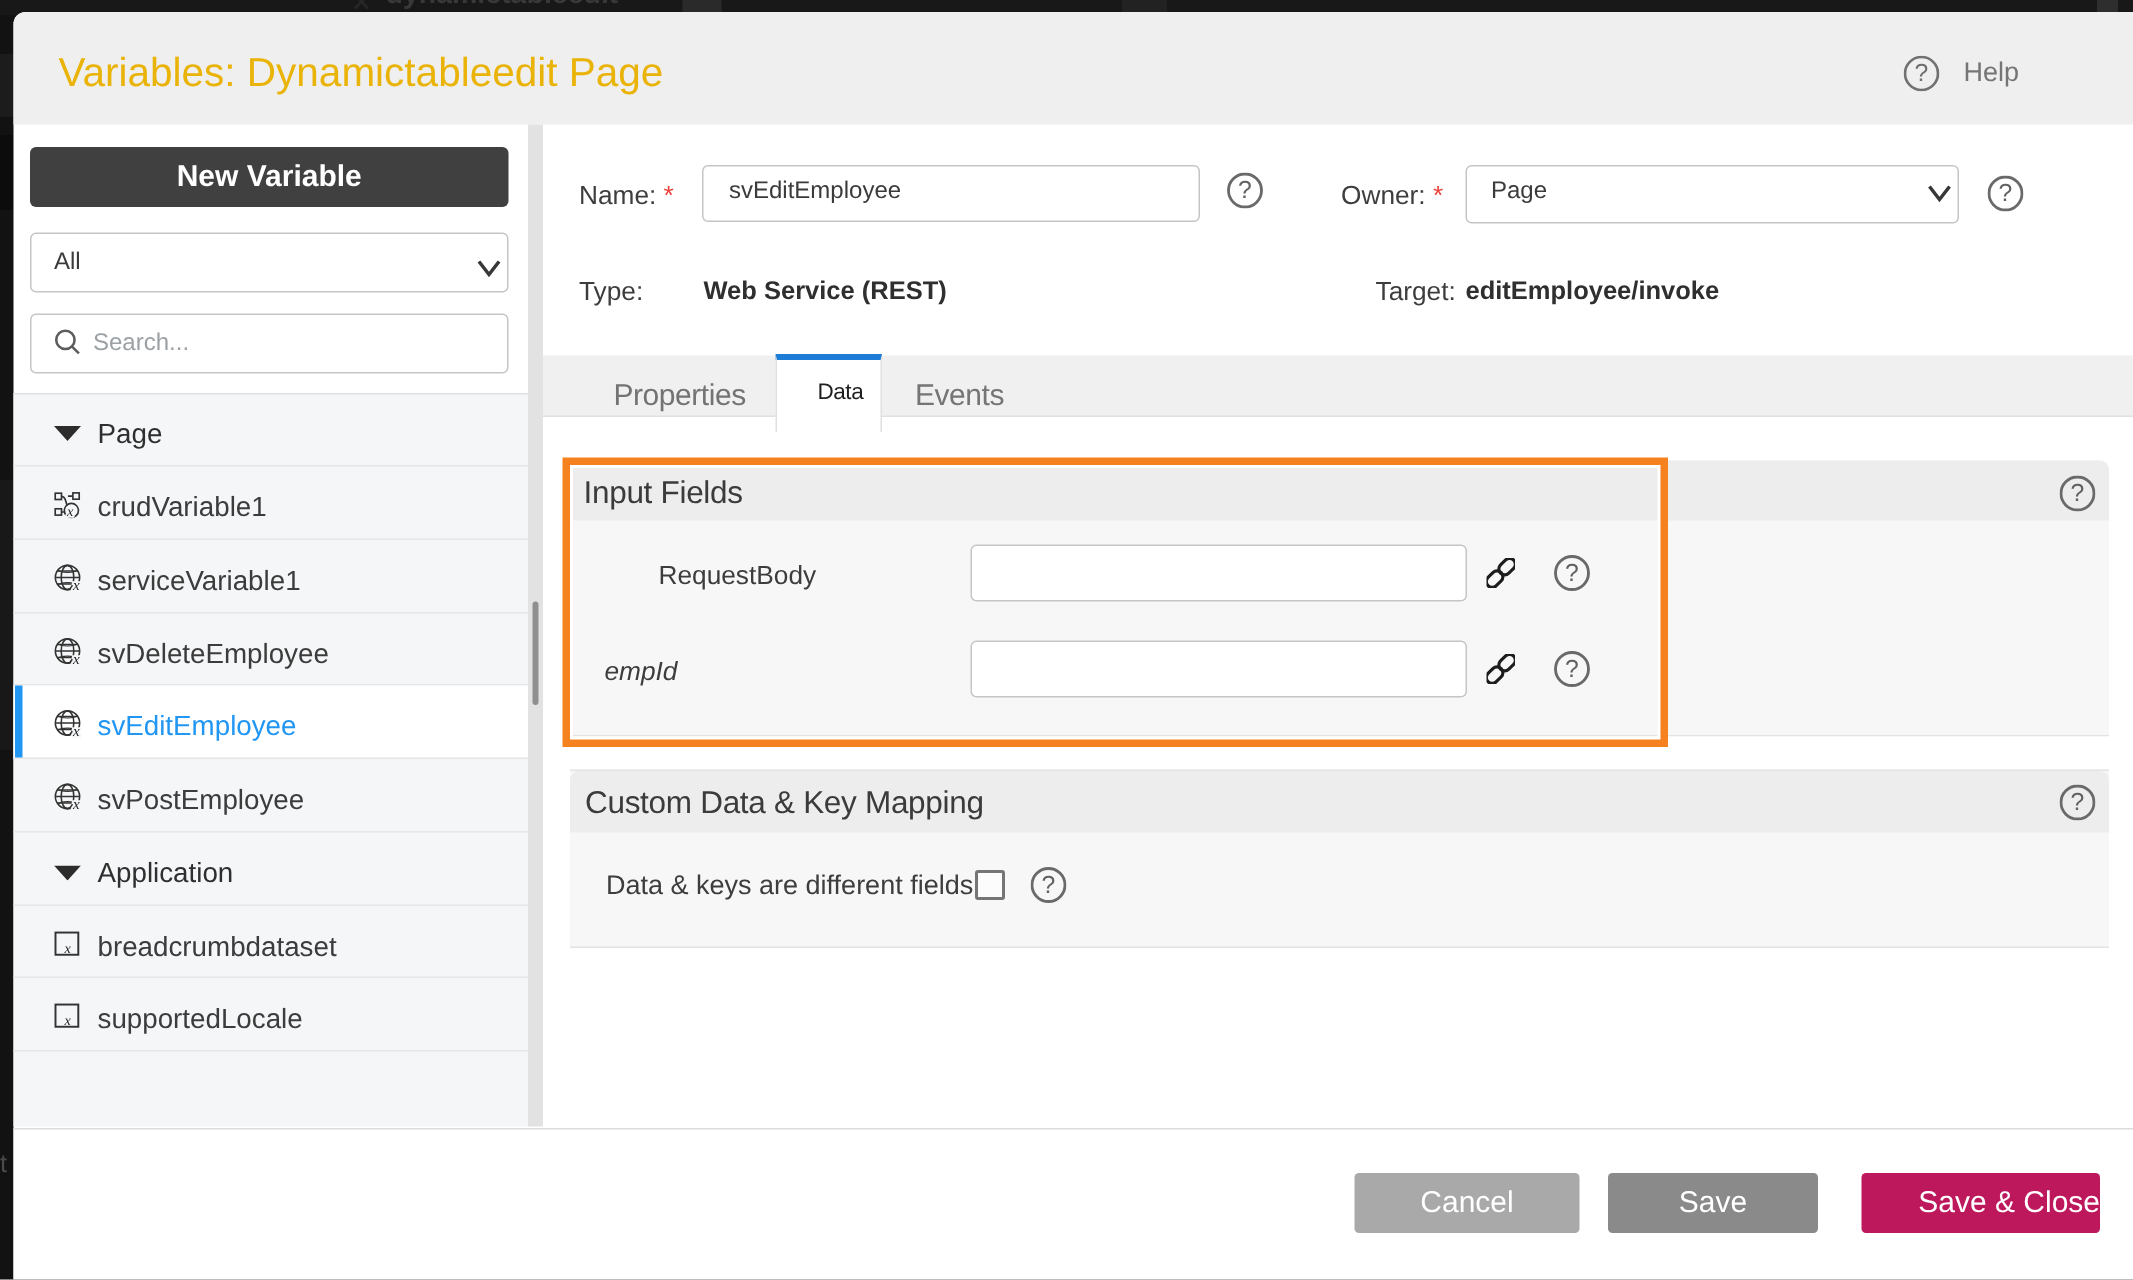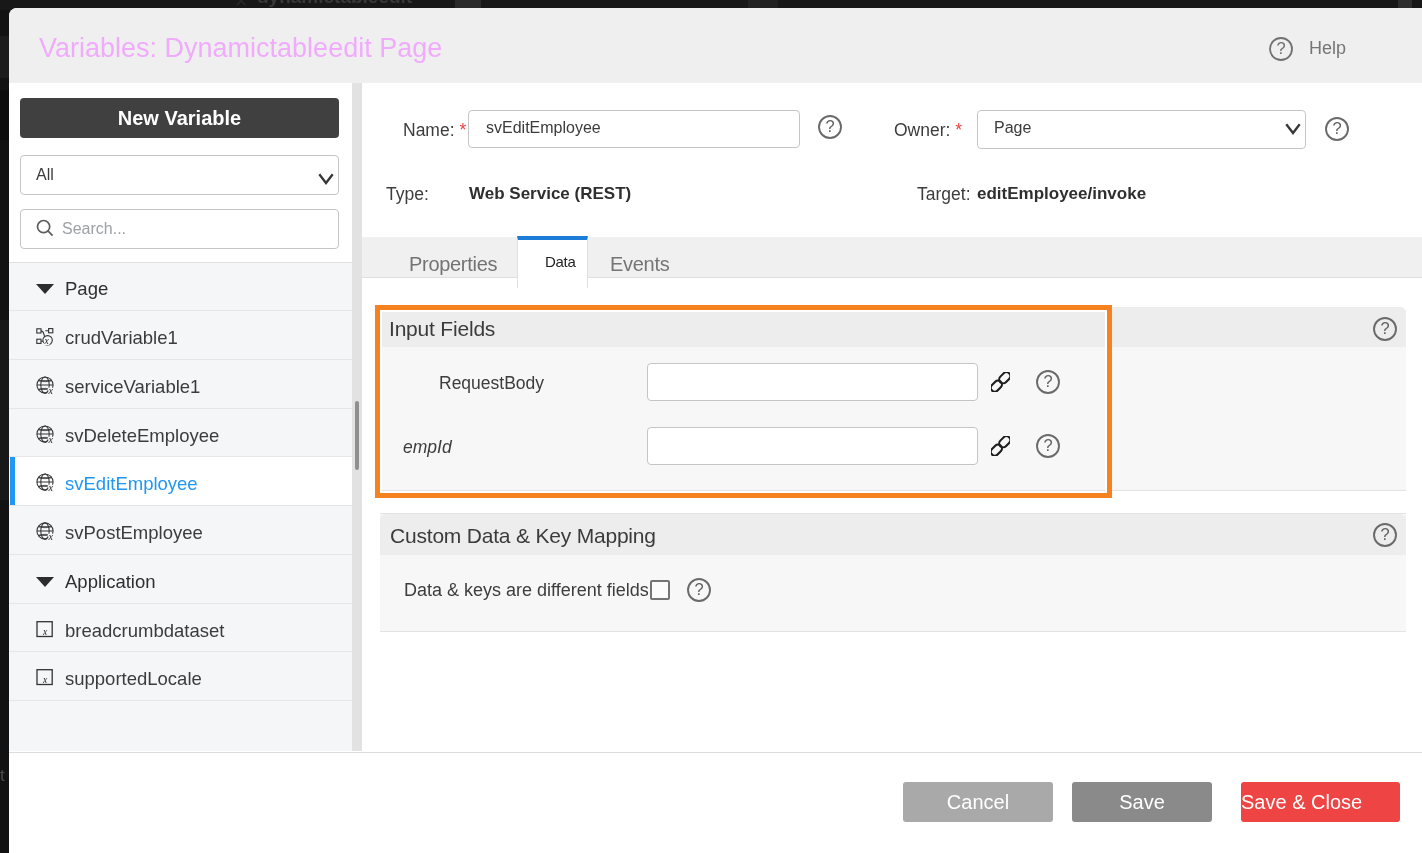--- a/index.html
+++ b/index.html
@@ -20,21 +20,21 @@
 <div class="ab" style="left:748px;top:0px;width:30px;height:8px;background:#222;"></div>
 <div class="ab" style="left:1398px;top:0px;width:14px;height:8px;background:#2e2e2e;"></div>
 <div class="ab" style="left:0px;top:36px;width:9px;height:42px;background:#1c1c1c;"></div>
 <div class="ab" style="left:0px;top:90px;width:9px;height:50px;background:#0c0c0c;"></div>
 <div class="ab" style="left:0px;top:320px;width:9px;height:180px;background:#181818;"></div>
 <div class="ab" style="left:0px;top:766px;color:#4a4a4a;font-size:17px;">t</div>
 
 <div class="ab" style="left:9px;top:8px;width:1413px;height:845px;background:#fff;border-radius:8px 0 0 0;"></div>
 
 <div class="ab" style="left:9px;top:8px;width:1413px;height:75px;background:#efefef;border-radius:8px 0 0 0;"></div>
-<div class="ab" style="left:39px;top:33px;font-size:27px;color:#f0abfc;text-align:right;">Variables: Dynamictableedit Page</div>
+<div class="ab" style="left:39px;top:33px;font-size:27px;color:#eab308;text-align:right;">Variables: Dynamictableedit Page</div>
 <svg class="ab qicon" style="left:1269px;top:36.5px;" viewBox="0 0 24 24">
   <circle cx="12" cy="12" r="11" fill="none" stroke="#717171" stroke-width="1.8"></circle>
   <text x="12" y="17.3" font-size="16.5" fill="#6e6e6e" text-anchor="middle" font-family="Liberation Sans">?</text>
 </svg>
 <div class="ab" style="left:1309px;top:38px;font-size:18px;color:#757575;">Help</div>
 
 <div class="ab" style="left:20px;top:98px;width:319px;height:40px;background:#404040;border-radius:4px;color:#fff;font-size:20px;font-weight:bold;text-align:center;line-height:40px;">New Variable</div>
 
 <div class="ab inp" style="left:20px;top:155px;width:319px;height:40px;"></div>
 <div class="ab" style="left:36px;top:166px;font-size:16px;color:#3b3b3b;">All</div>
@@ -137,21 +137,21 @@
  <rect x="1" y="1.7" width="15.2" height="14.8" fill="none" stroke="#333" stroke-width="1.3"></rect>
  <text x="7" y="15" font-size="9.5" font-style="italic" fill="#222" font-family="Liberation Serif">x</text>
 </svg>
       <span style="position:absolute;left:56px;top:16px;font-size:18.5px;color:#3c3c3c;">supportedLocale</span>
     </div>
   </div>
 
 <div class="ab" style="left:352px;top:83px;width:10px;height:668px;background:#e2e2e2;"></div>
 <div class="ab" style="left:354.5px;top:401px;width:4.5px;height:69px;background:#8f8f8f;border-radius:3px;"></div>
 
-<div class="ab lbl" style="left:403px;top:120px;">Name: <span style="color:#e8413c">*</span></div>
+<div class="ab lbl" style="left:386px;top:120px;">Name: <span style="color:#e8413c">*</span></div>
 <div class="ab inp" style="left:468px;top:110px;width:332px;height:38px;"></div>
 <div class="ab" style="left:486px;top:119px;font-size:16px;color:#3b3b3b;">svEditEmployee</div>
 <svg class="ab qicon" style="left:818px;top:114.5px;" viewBox="0 0 24 24">
   <circle cx="12" cy="12" r="11" fill="none" stroke="#6a6a6a" stroke-width="1.9"></circle>
   <text x="12" y="17.3" font-size="16.5" fill="#616161" text-anchor="middle" font-family="Liberation Sans">?</text>
 </svg>
 
 <div class="ab lbl" style="left:894px;top:120px;">Owner: <span style="color:#e8413c">*</span></div>
 <div class="ab inp" style="left:977px;top:110px;width:329px;height:39px;"></div>
 <div class="ab" style="left:994px;top:119px;font-size:16px;color:#3b3b3b;">Page</div>
@@ -220,13 +220,13 @@
 <div class="ab" style="left:404px;top:580px;font-size:18px;color:#3d3d3d;">Data &amp; keys are different fields</div>
 <div class="ab" style="left:650px;top:580px;width:20px;height:20px;border:2px solid #757575;border-radius:2px;background:#fcfcfc;box-sizing:border-box;"></div>
 <svg class="ab qicon" style="left:687px;top:578px;" viewBox="0 0 24 24">
   <circle cx="12" cy="12" r="11" fill="none" stroke="#6a6a6a" stroke-width="1.9"></circle>
   <text x="12" y="17.3" font-size="16.5" fill="#616161" text-anchor="middle" font-family="Liberation Sans">?</text>
 </svg>
 
 <div class="ab" style="left:9px;top:752px;width:1413px;height:101px;background:#fff;border-top:1px solid #dcdcdc;box-sizing:border-box;"></div>
 <div class="ab" style="left:903px;top:782px;width:150px;height:40px;background:#a9a9a9;border-radius:3px;color:#fff;font-size:20px;text-align:center;line-height:40px;">Cancel</div>
 <div class="ab" style="left:1072px;top:782px;width:140px;height:40px;background:#8a8a8a;border-radius:3px;color:#fff;font-size:20px;text-align:center;line-height:40px;">Save</div>
-<div class="ab" style="left:1241px;top:782px;width:159px;height:40px;background:#ef4444;border-radius:3px;color:#fff;font-size:20px;text-align:left;line-height:40px;">Save &amp; Close</div>
+<div class="ab" style="left:1241px;top:782px;width:159px;height:40px;background:#be185d;border-radius:3px;color:#fff;font-size:20px;text-align:right;line-height:40px;">Save &amp; Close</div>
 
 </body></html>

